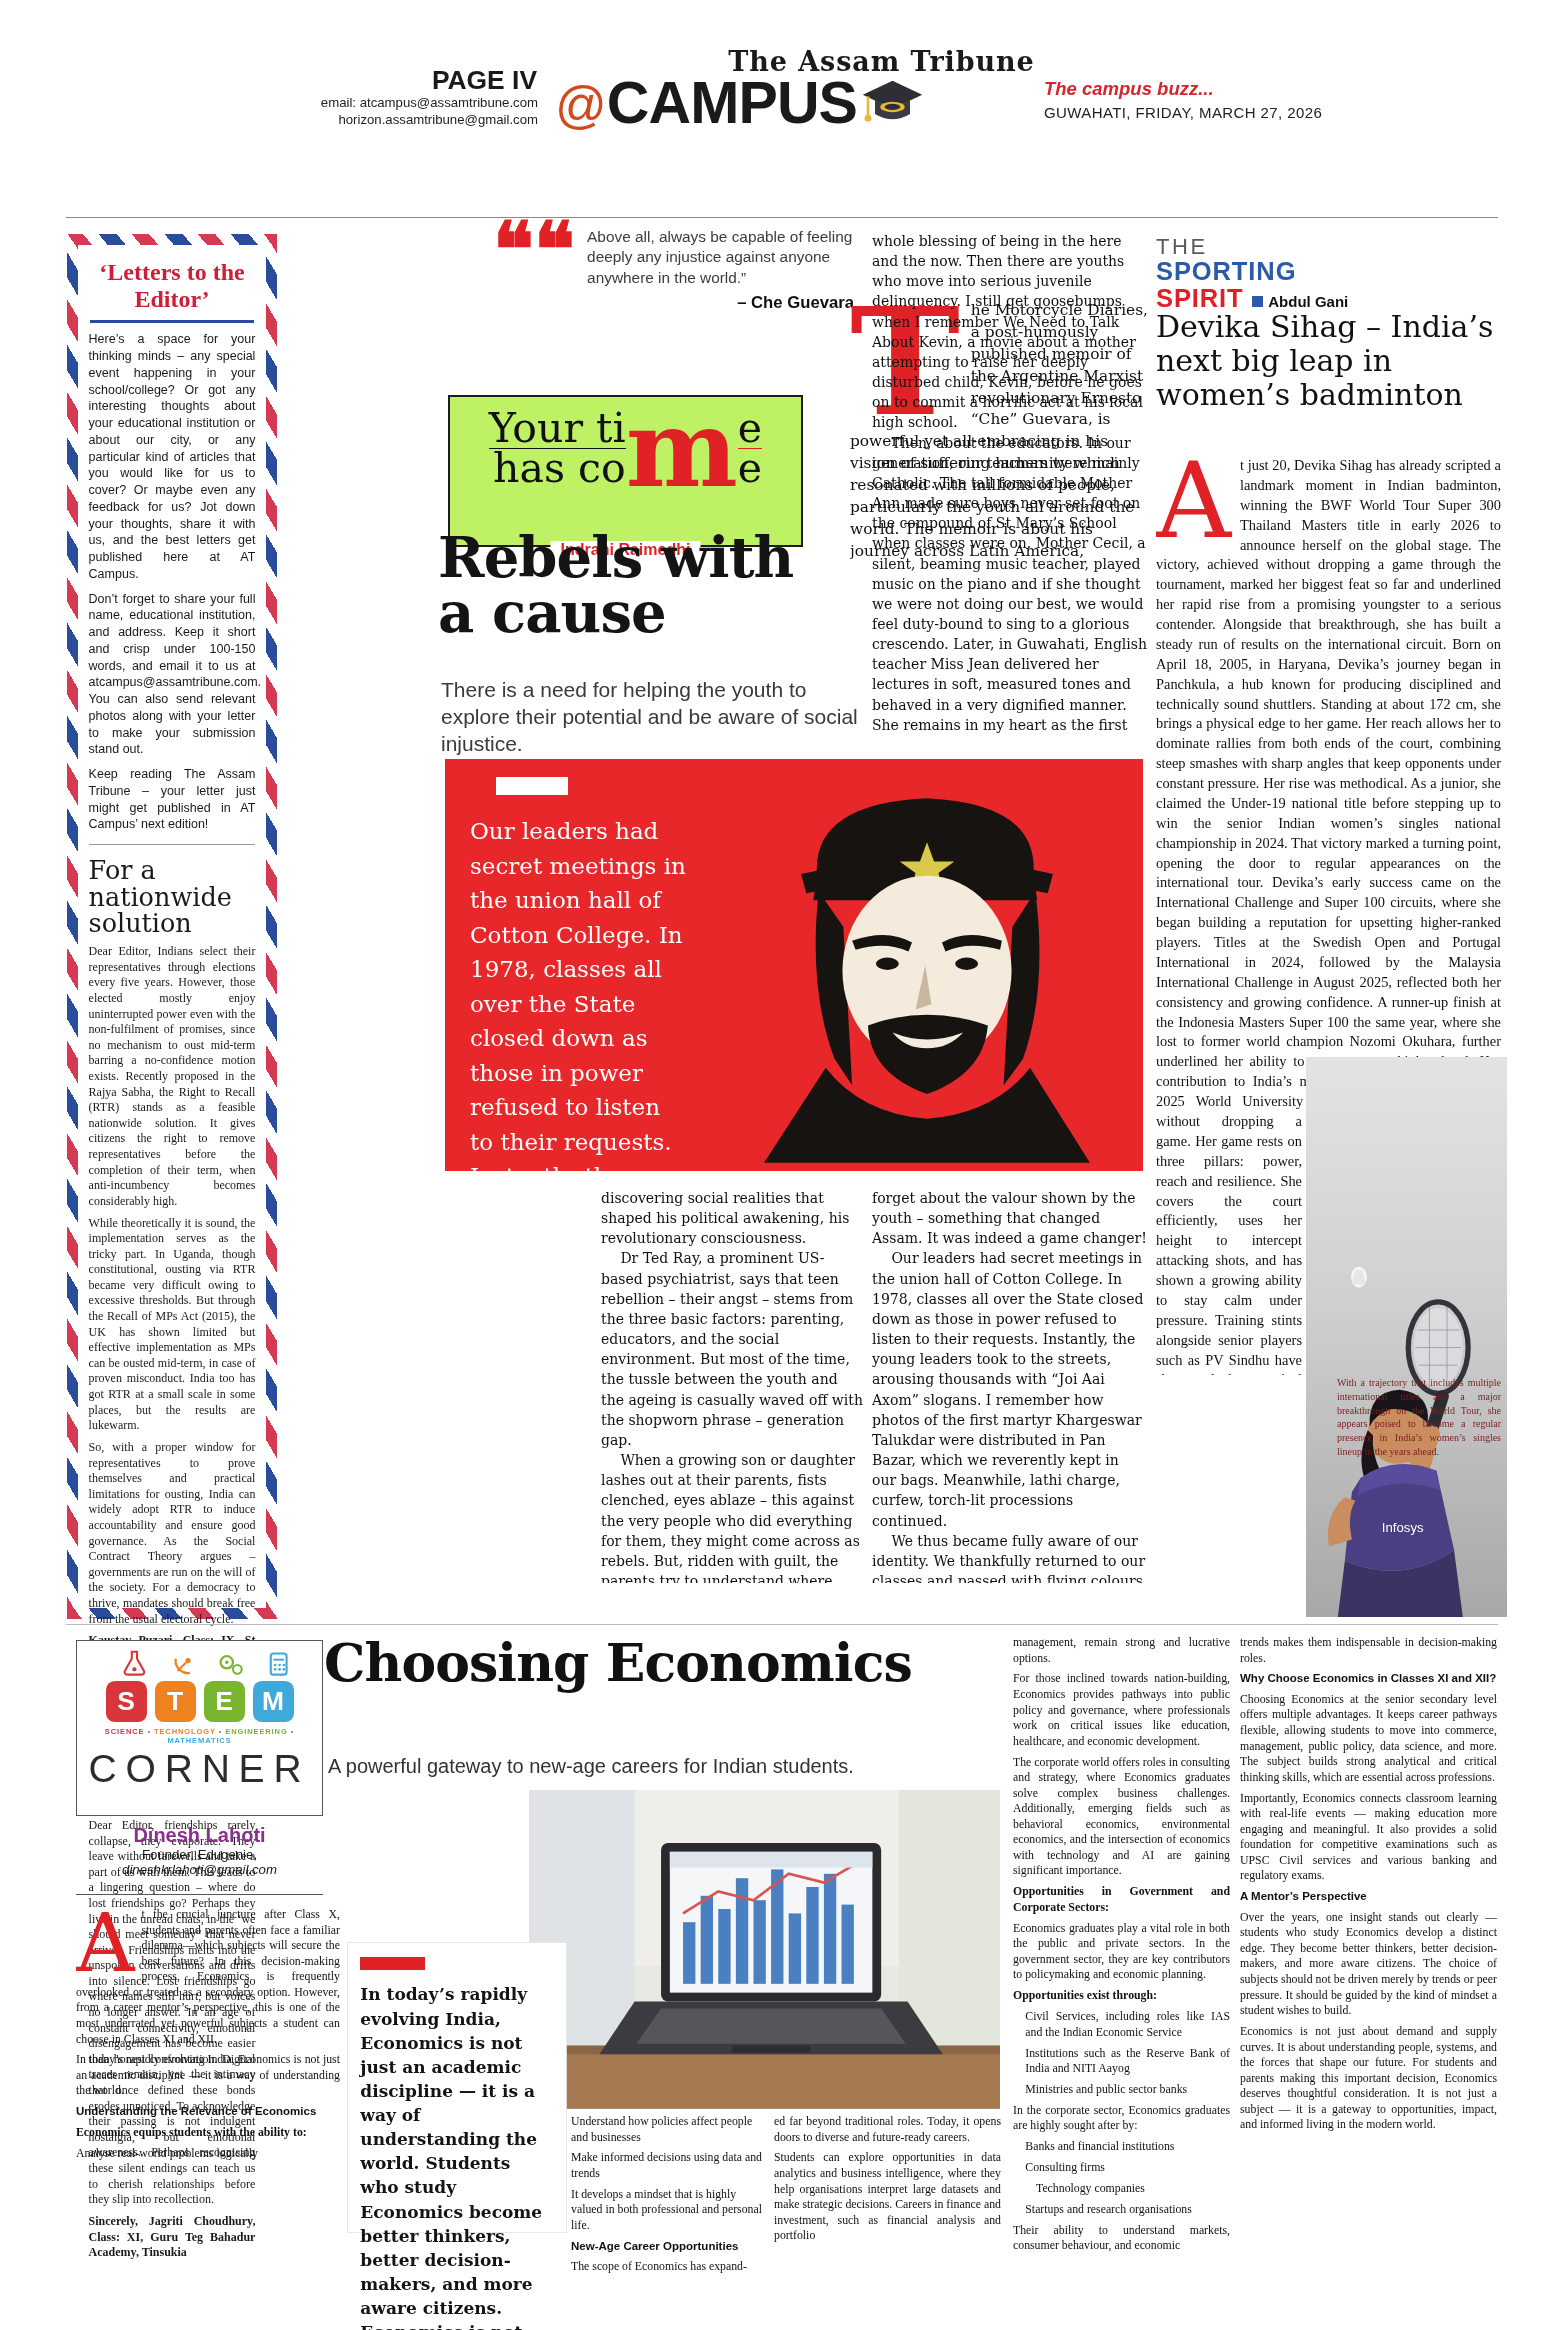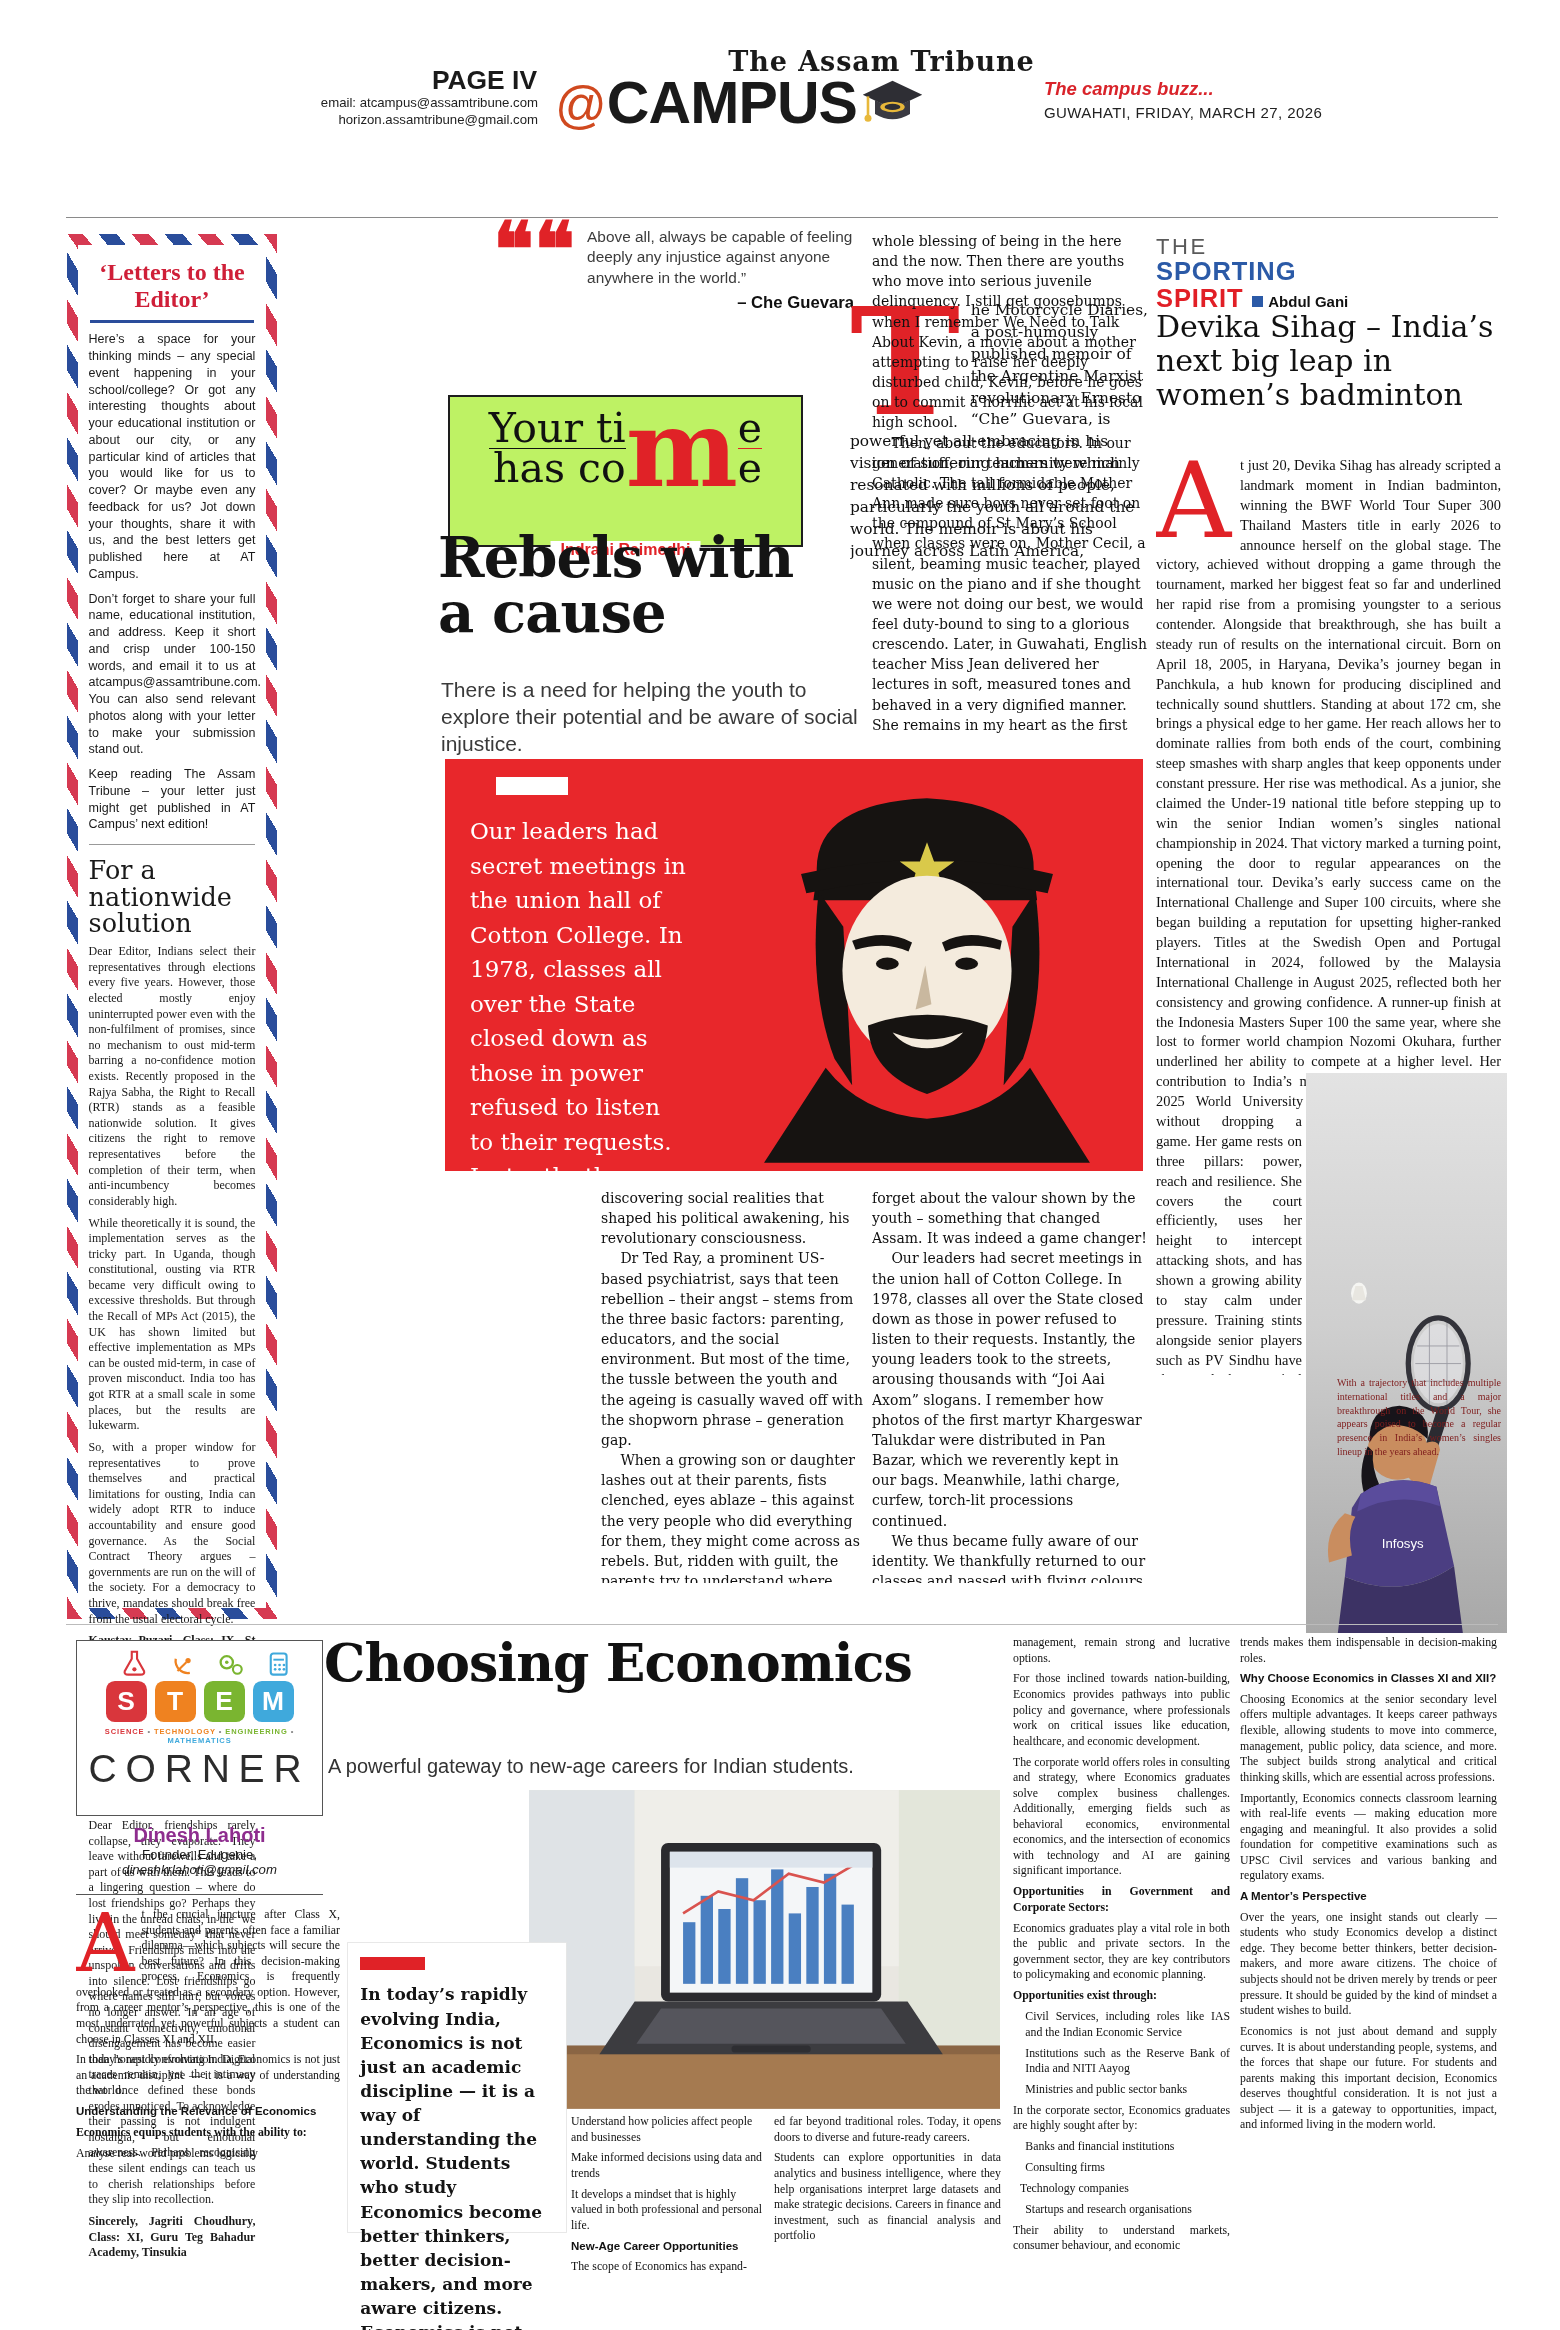--- a/index.html
+++ b/index.html
@@ -216,21 +216,21 @@
       <span class="kSPIRIT">SPIRIT</span><span class="bsq"></span><span class="kByline">Abdul Gani</span>
     </div>
   </div>
   <div class="abs devHead" style="left:1156px;top:310px;width:344px;">Devika Sihag – India’s next big leap in women’s badminton</div>
   <div class="abs devBody just" style="left:1156px;top:456px;width:345px;height:654px;overflow:hidden;">
     <span class="dropA">A</span>
     <span>t just 20, Devika Sihag has already scripted a landmark moment in Indian badminton, winning the BWF World Tour Super 300 Thailand Masters title in early 2026 to announce herself on the global stage. The victory, achieved without dropping a game through the tournament, marked her biggest feat so far and underlined her rapid rise from a promising youngster to a serious contender. Alongside that breakthrough, she has built a steady run of results on the international circuit. Born on April 18, 2005, in Haryana, Devika’s journey began in Panchkula, a hub known for producing disciplined and technically sound shuttlers. Standing at about 172 cm, she brings a physical edge to her game. Her reach allows her to dominate rallies from both ends of the court, combining steep smashes with sharp angles that keep opponents under constant pressure. Her rise was methodical. As a junior, she claimed the Under-19 national title before stepping up to win the senior Indian women’s singles national championship in 2024. That victory marked a turning point, opening the door to regular appearances on the international tour. Devika’s early success came on the International Challenge and Super 100 circuits, where she began building a reputation for upsetting higher-ranked players. Titles at the Swedish Open and Portugal International in 2024, followed by the Malaysia International Challenge in August 2025, reflected both her consistency and growing confidence. A runner-up finish at the Indonesia Masters Super 100 the same year, where she lost to former world champion Nozomi Okuhara, further underlined her ability to compete at a higher level. Her contribution to India’s mixed-team bronze medal at the 2025 World University Games in Rhine-Ruhr added another dimension to her profile, highlighting her temperament in team events. The defining moment of her young career came at the Thailand Masters in Bangkok. Ranked 63rd in the world, Devika stormed through the Super 300 tournament</span>
   </div>
   <div class="abs devBody just" style="left:1156px;top:1112px;width:146px;height:263px;overflow:hidden;">without dropping a game. Her game rests on three pillars: power, reach and resilience. She covers the court efficiently, uses her height to intercept attacking shots, and has shown a growing ability to stay calm under pressure. Training stints alongside senior players such as PV Sindhu have sharpened her tactical awareness. Still ranked outside the top tier, Devika’s Thailand Masters triumph has given her momentum and belief.</div>
 
-  <div class="abs photoBg" style="left:1306px;top:1057px;width:201px;height:560px;overflow:hidden;margin-top:16px;">
+  <div class="abs photoBg" style="left:1306px;top:1057px;width:201px;height:560px;overflow:hidden;">
     <svg width="201" height="560" viewBox="0 0 228 636">
       <ellipse cx="60" cy="250" rx="9" ry="12" fill="#f5f5f2"></ellipse>
       <path d="M52 258 L68 258 L64 242 L56 242 Z" fill="#e8e6e0"></path>
       <ellipse cx="150" cy="330" rx="34" ry="52" fill="none" stroke="#33333a" stroke-width="6"></ellipse>
       <ellipse cx="150" cy="330" rx="28" ry="45" fill="#e9e9ec" fill-opacity="0.55"></ellipse>
       <g stroke="#9a9aa2" stroke-width="1">
           <line x1="126" y1="310" x2="174" y2="310"></line>
           <line x1="124" y1="330" x2="176" y2="330"></line>
           <line x1="128" y1="350" x2="172" y2="350"></line>
           <line x1="140" y1="284" x2="140" y2="376"></line>
@@ -369,21 +369,21 @@
     <p>The corporate world offers roles in consulting and strategy, where Economics graduates solve complex business challenges. Additionally, emerging fields such as behavioral economics, environmental economics, and the intersection of economics with technology and AI are gaining significant importance.</p>
     <p class="bsub">Opportunities in Government and Corporate Sectors:</p>
     <p>Economics graduates play a vital role in both the public and private sectors. In the government sector, they are key contributors to policymaking and economic planning.</p>
     <p class="bsub">Opportunities exist through:</p>
     <p style="margin-left:12.3px;">Civil Services, including roles like IAS and the Indian Economic Service</p>
     <p style="margin-left:12.3px;">Institutions such as the Reserve Bank of India and NITI Aayog</p>
     <p style="margin-left:12.3px;">Ministries and public sector banks</p>
     <p>In the corporate sector, Economics graduates are highly sought after by:</p>
     <p style="margin-left:12.3px;">Banks and financial institutions</p>
     <p style="margin-left:12.3px;">Consulting firms</p>
-    <p style="margin-left:7px;">Technology companies</p>
+    <p style="margin-left:23px;">Technology companies</p>
     <p style="margin-left:12.3px;">Startups and research organisations</p>
     <p>Their ability to understand markets, consumer behaviour, and economic</p>
   </div>
   <div class="abs econCol just" style="left:1240px;top:1635px;width:257px;height:692px;overflow:hidden;">
     <p>trends makes them indispensable in decision-making roles.</p>
     <p class="redsub">Why Choose Economics in Classes XI and XII?</p>
     <p>Choosing Economics at the senior secondary level offers multiple advantages. It keeps career pathways flexible, allowing students to move into commerce, management, public policy, data science, and more. The subject builds strong analytical and critical thinking skills, which are essential across professions.</p>
     <p>Importantly, Economics connects classroom learning with real-life events — making education more engaging and meaningful. It also provides a solid foundation for competitive examinations such as UPSC Civil services and various banking and regulatory exams.</p>
     <p class="redsub">A Mentor’s Perspective</p>
     <p>Over the years, one insight stands out clearly — students who study Economics develop a distinct edge. They become better thinkers, better decision-makers, and more aware citizens. The choice of subjects should not be driven merely by trends or peer pressure. It should be guided by the kind of mindset a student wishes to build.</p>

